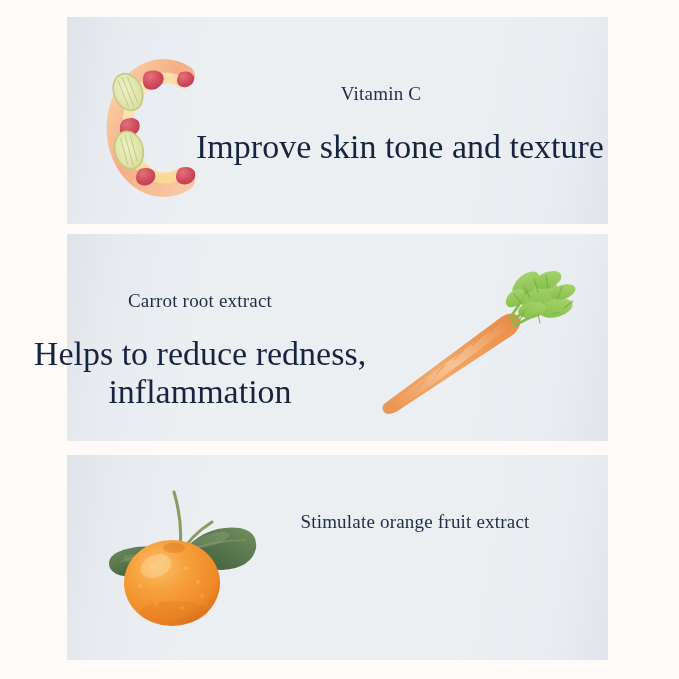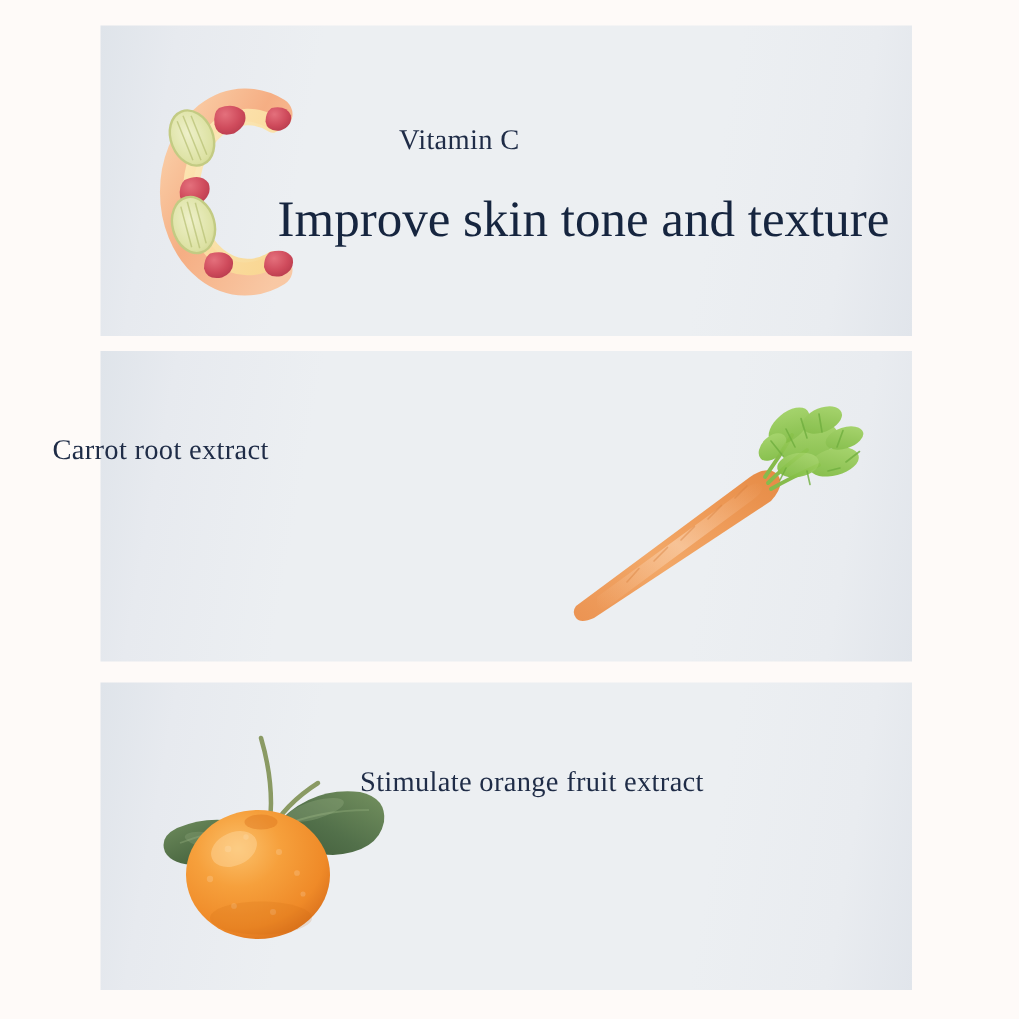--- a/index.html
+++ b/index.html
@@ -36,20 +36,21 @@
     overflow: hidden;
   }
   .panel-1 { top: 17px;  height: 207px; }
   .panel-2 { top: 234px; height: 207px; }
   .panel-3 { top: 455px; height: 205px; }
 
   
   .text-block {
     position: absolute;
     color: #1c2a45;
+    text-align: center;
   }
   .eyebrow {
     font-size: 19px;
     letter-spacing: .2px;
     line-height: 1.2;
     white-space: nowrap;
     color: #1f2c47;
   }
   .headline {
     font-size: 34px;
@@ -196,20 +197,21 @@
 
       <g stroke="#6fae3e" stroke-width="1.1" opacity=".8" stroke-linecap="round" fill="none">
         <path d="M150 52 l-8 -10 M158 46 l-6 -12 M166 40 l-4 -13 M176 36 l-2 -12
                  M186 46 l4 -11 M192 56 l9 -7 M180 62 l8 -2 M166 62 l2 9 M152 60 l-4 8"></path>
       </g>
     </svg>
   </div>
 
   <div class="text-block eyebrow p2-eyebrow">Carrot root extract</div>
 
+  <div class="text-block headline p2-headline">Helps to reduce redness, inflammation</div>
 
   <div class="panel panel-3"></div>
 
   <div class="art art-orange">
     <svg viewBox="0 0 185 155" xmlns="http://www.w3.org/2000/svg" aria-hidden="true">
       <defs>
         <radialGradient id="peelG" cx="36%" cy="30%" r="78%">
           <stop offset="0%" stop-color="#fbc06a"></stop>
           <stop offset="38%" stop-color="#f6a03c"></stop>
           <stop offset="78%" stop-color="#ef8a28"></stop>

